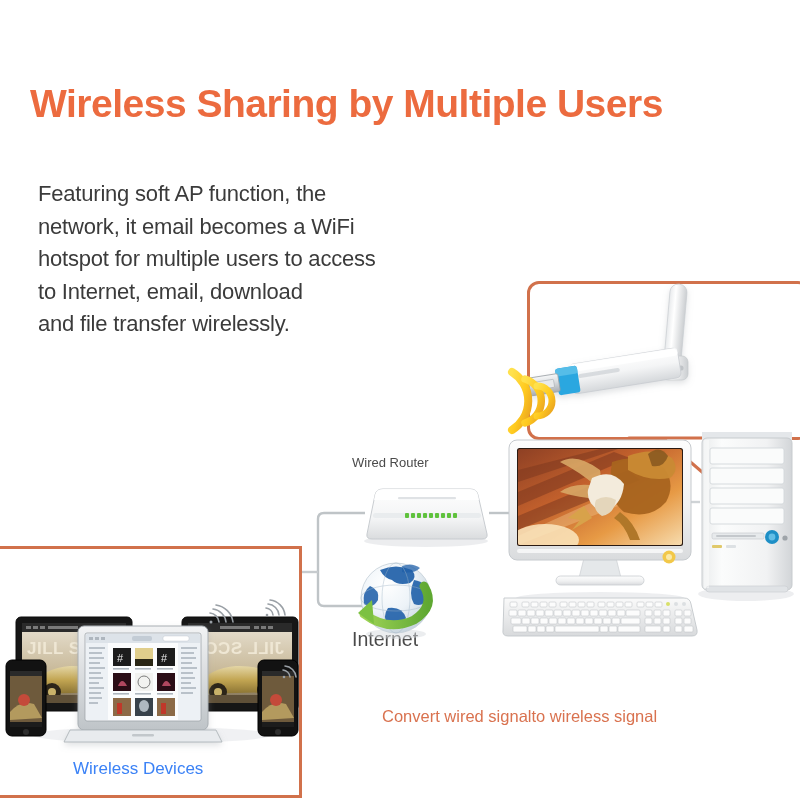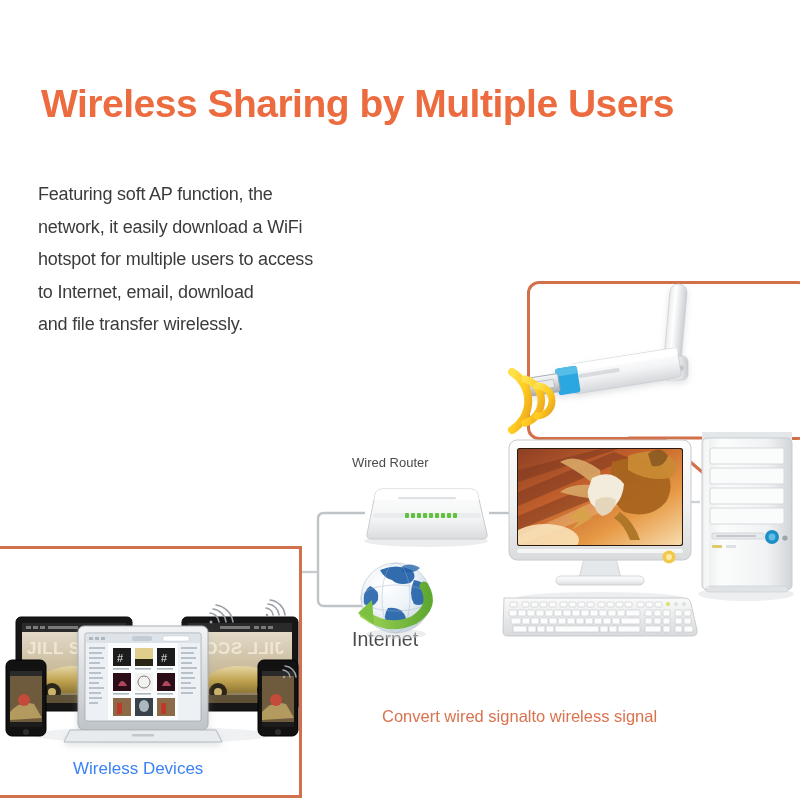--- a/index.html
+++ b/index.html
@@ -23,30 +23,29 @@
   
   .page-title {
     position: absolute;
     left: 30px;
     top: 82px;
     font-size: 39px;
     font-weight: bold;
     letter-spacing: -0.5px;
     color: #EC6B3F;
     white-space: nowrap;
-    margin-left: 11px;
   }
 
   
   .body-copy {
     position: absolute;
     left: 38px;
     top: 178px;
     width: 430px;
-    font-size: 18px;
+    font-size: 22px;
     line-height: 32.5px;
     color: #3b3b3b;
     letter-spacing: -0.2px;
   }
   .body-copy .ln { display: block; white-space: nowrap; }
 
   
   .label {
     position: absolute;
     font-size: 19px;
@@ -99,21 +98,21 @@
 </style>
 </head>
 <body>
 
 <div id="page">
 
   <div class="page-title">Wireless Sharing by Multiple Users</div>
 
   <div class="body-copy">
     <span class="ln">Featuring soft AP function, the</span>
-    <span class="ln">network, it easily download a WiFi</span>
+    <span class="ln">network, it email becomes a WiFi</span>
     <span class="ln">hotspot for multiple users to access</span>
     <span class="ln"> to Internet, email, download</span>
     <span class="ln">and file transfer wirelessly.</span>
   </div>
 
   <div class="callout-box"></div>
 
   <div class="device-frame"></div>
 
   <div class="label label-router">Wired Router</div>

